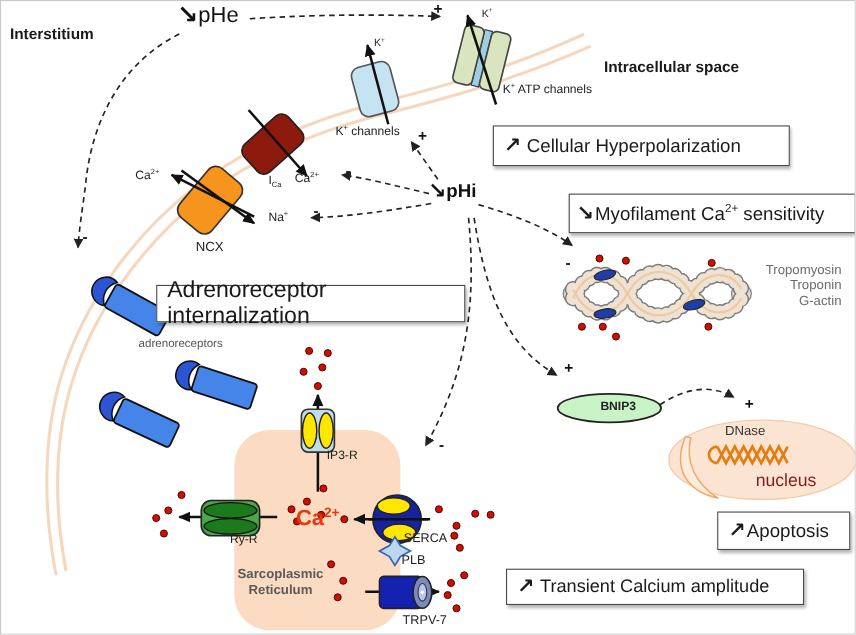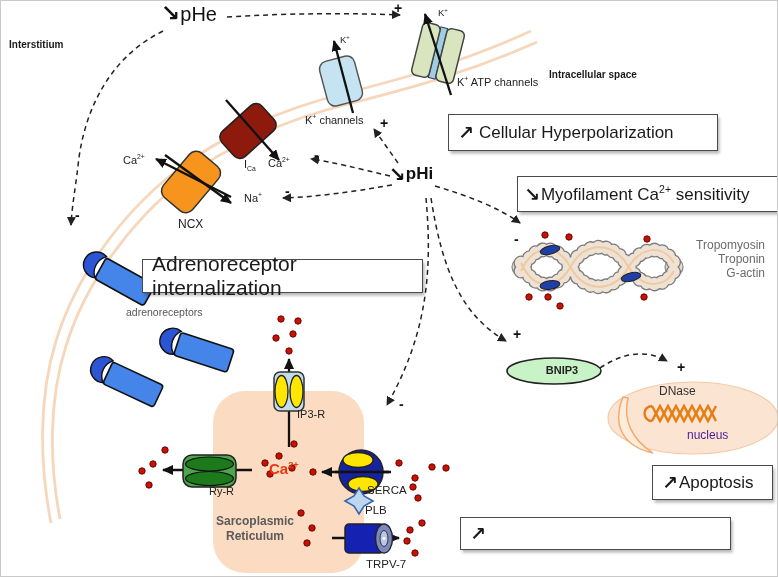--- a/index.html
+++ b/index.html
@@ -3,36 +3,36 @@
 <meta charset="utf-8">
 <style>
   html,body{margin:0;padding:0;background:#fff;}
   #fig{position:relative;width:778px;height:577px;background:#fff;overflow:hidden;
        font-family:"Liberation Sans","DejaVu Sans",sans-serif;color:#111;
        border:1px solid #c9c9c9;box-sizing:border-box;}
   #art{position:absolute;left:0;top:0;}
   .lbl{position:absolute;white-space:nowrap;line-height:1.1;}
   .lbl sup{font-size:.62em;vertical-align:super;}
   .lbl sub{font-size:.62em;vertical-align:sub;}
-  .region{font-weight:bold;font-size:10px;color:#1a1a1a;margin-top:16px;}
+  .region{font-weight:bold;font-size:14px;color:#1a1a1a;}
   .small{font-size:11px;color:#222;}
   .tiny{font-size:9.5px;color:#222;}
   .ph{display:flex;align-items:flex-start;}
   .ph .arr{font-weight:900;font-size:23px;line-height:.9;}
   .ph .txt{font-size:20px;font-weight:500;}
   .phi .arr{font-size:20px;}
   .phi .txt{font-size:17px;font-weight:bold;}
   .box{position:absolute;background:#fff;border:1.6px solid #4a4a4a;
        box-shadow:1.5px 2.5px 3px rgba(0,0,0,.3);display:flex;align-items:center;
        padding:0 9px;font-size:17px;color:#1a1a1a;}
   .box .arr{font-weight:900;font-size:19px;margin-right:5px;}
   .sign{position:absolute;font-weight:bold;font-size:14px;color:#111;line-height:1;}
   .graylbl{color:#6b6b6b;font-size:12px;text-align:right;line-height:1.18;}
   .srlbl{color:#5a5a5a;font-size:12px;font-weight:bold;text-align:center;line-height:1.25;}
-  .ca-red{font-size:15px;font-weight:bold;color:#E8380D;}
+  .ca-red{font-size:20px;font-weight:bold;color:#E8380D;}
 </style>
 </head>
 <body>
 
 <div id="fig">
 
 <svg id="art" width="778" height="577" viewBox="0 0 778 577">
   <defs>
     <marker id="ah" markerUnits="userSpaceOnUse" markerWidth="14" markerHeight="12" refX="10" refY="5" orient="auto">
       <path d="M0,0 L11,5 L0,10 Z" fill="#111"></path>
@@ -234,39 +234,40 @@
 <div class="lbl small" style="left:366px;top:483px;font-size:11.5px;">SERCA</div>
 <div class="lbl small" style="left:364px;top:503px;font-size:11.5px;">PLB</div>
 <div class="lbl small" style="left:365px;top:557px;font-size:11.5px;">TRPV-7</div>
 <div class="lbl srlbl" style="left:209px;top:513px;width:90px;">
   <div>Sarcoplasmic</div>
   <div>Reticulum</div>
 </div>
 
 <div class="lbl" style="left:507px;top:363px;width:108px;text-align:center;font-size:11px;font-weight:bold;color:#222;">BNIP3</div>
 <div class="lbl" style="left:658px;top:384px;font-size:12px;color:#333;">DNase</div>
-<div class="lbl" style="left:686px;top:428px;font-size:12px;color:#4c1d95;">nucleus</div>
+<div class="lbl" style="left:686px;top:428px;font-size:16px;color:#7f1d1d;">nucleus</div>
 
 <div class="box" style="left:447px;top:113px;width:250px;height:35px;">
   <span class="arr">↗</span>
   <span>Cellular Hyperpolarization</span>
 </div>
 <div class="box" style="left:516px;top:175px;width:261px;height:36px;box-sizing:border-box;padding:0 6px;">
   <span class="arr" style="margin-right:1px;">↘</span>
   <span><span>Myofilament Ca</span><sup style="font-size:.62em;">2+</sup><span> sensitivity</span></span>
 </div>
 <div class="box" style="left:141px;top:258px;width:281px;height:34px;justify-content:center;font-size:21px;box-sizing:border-box;">
   <span>Adrenoreceptor internalization</span>
 </div>
 <div class="box" style="left:651px;top:464px;width:121px;height:35px;box-sizing:border-box;">
   <span class="arr" style="margin-right:1px;">↗</span>
   <span>Apoptosis</span>
 </div>
 <div class="box" style="left:459px;top:516px;width:271px;height:33px;font-size:16.5px;box-sizing:border-box;">
   <span class="arr">↗</span>
+  <span>Transient Calcium amplitude</span>
 </div>
 
 <div class="sign" style="left:393px;top:0px;">+</div>
 <div class="sign" style="left:379px;top:115px;">+</div>
 <div class="sign" style="left:313px;top:147px;">-</div>
 <div class="sign" style="left:284px;top:183px;">-</div>
 <div class="sign" style="left:513px;top:231px;">-</div>
 <div class="sign" style="left:512px;top:326px;">+</div>
 <div class="sign" style="left:676px;top:359px;">+</div>
 <div class="sign" style="left:398px;top:396px;">-</div>

